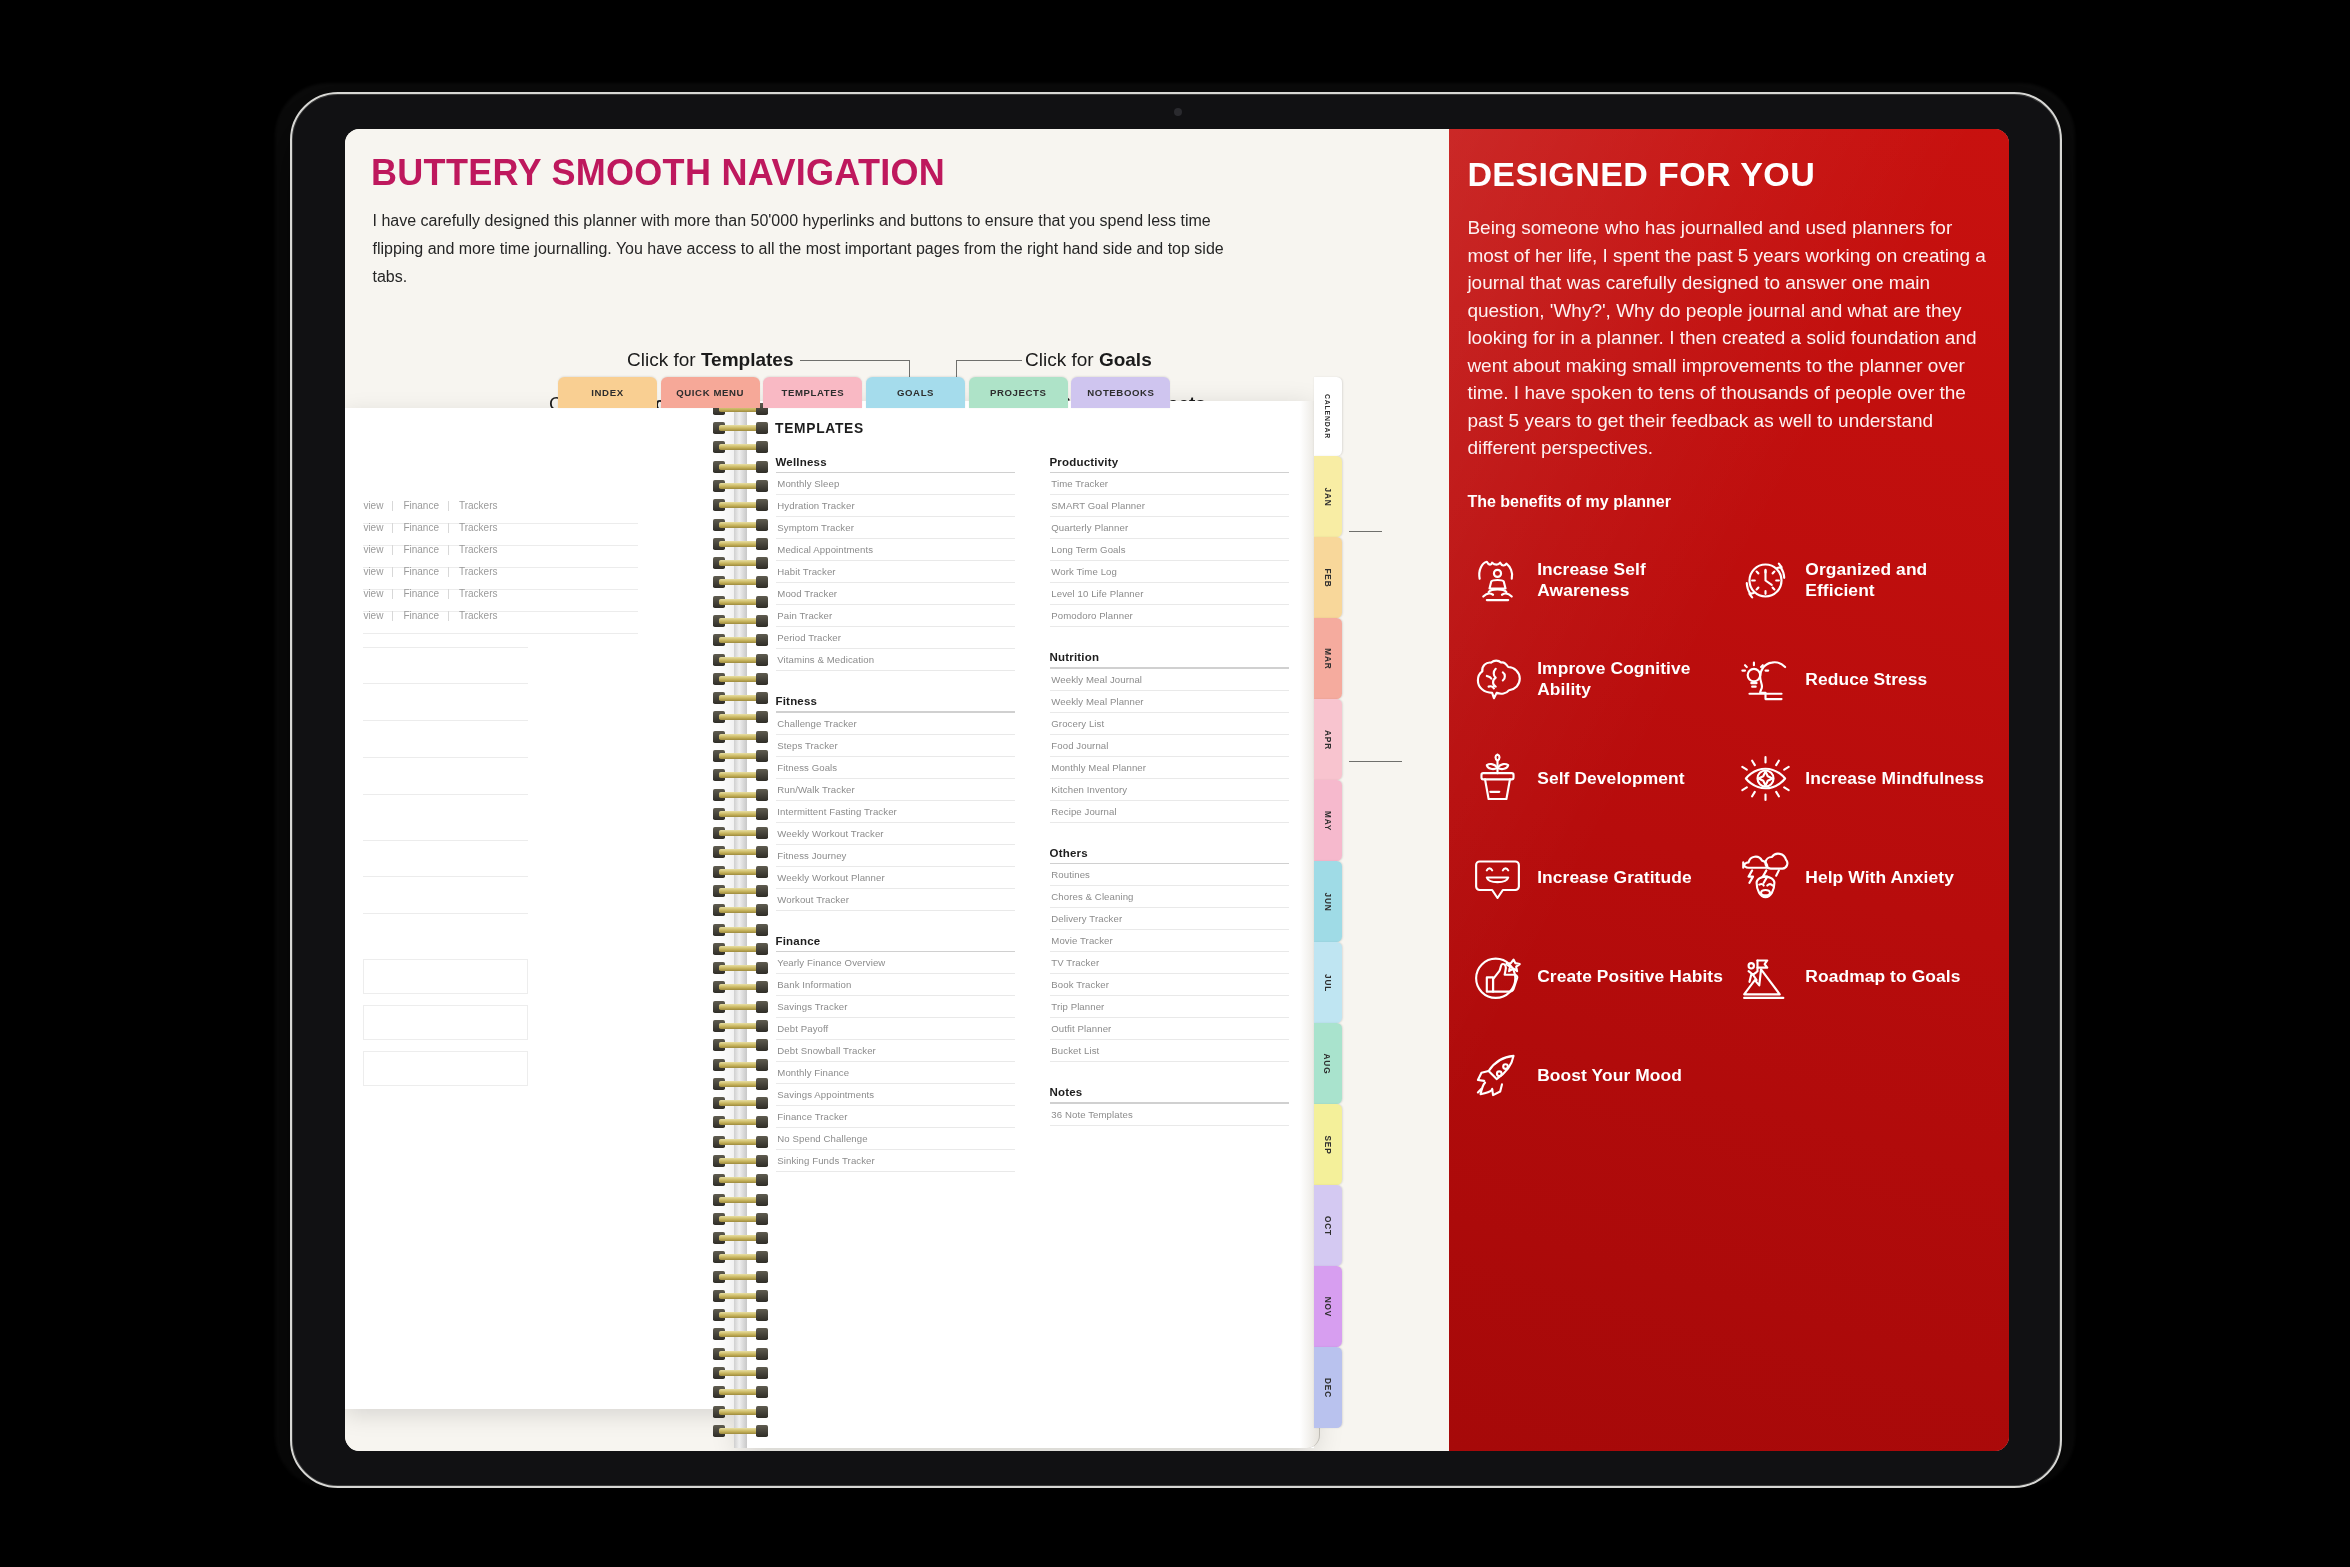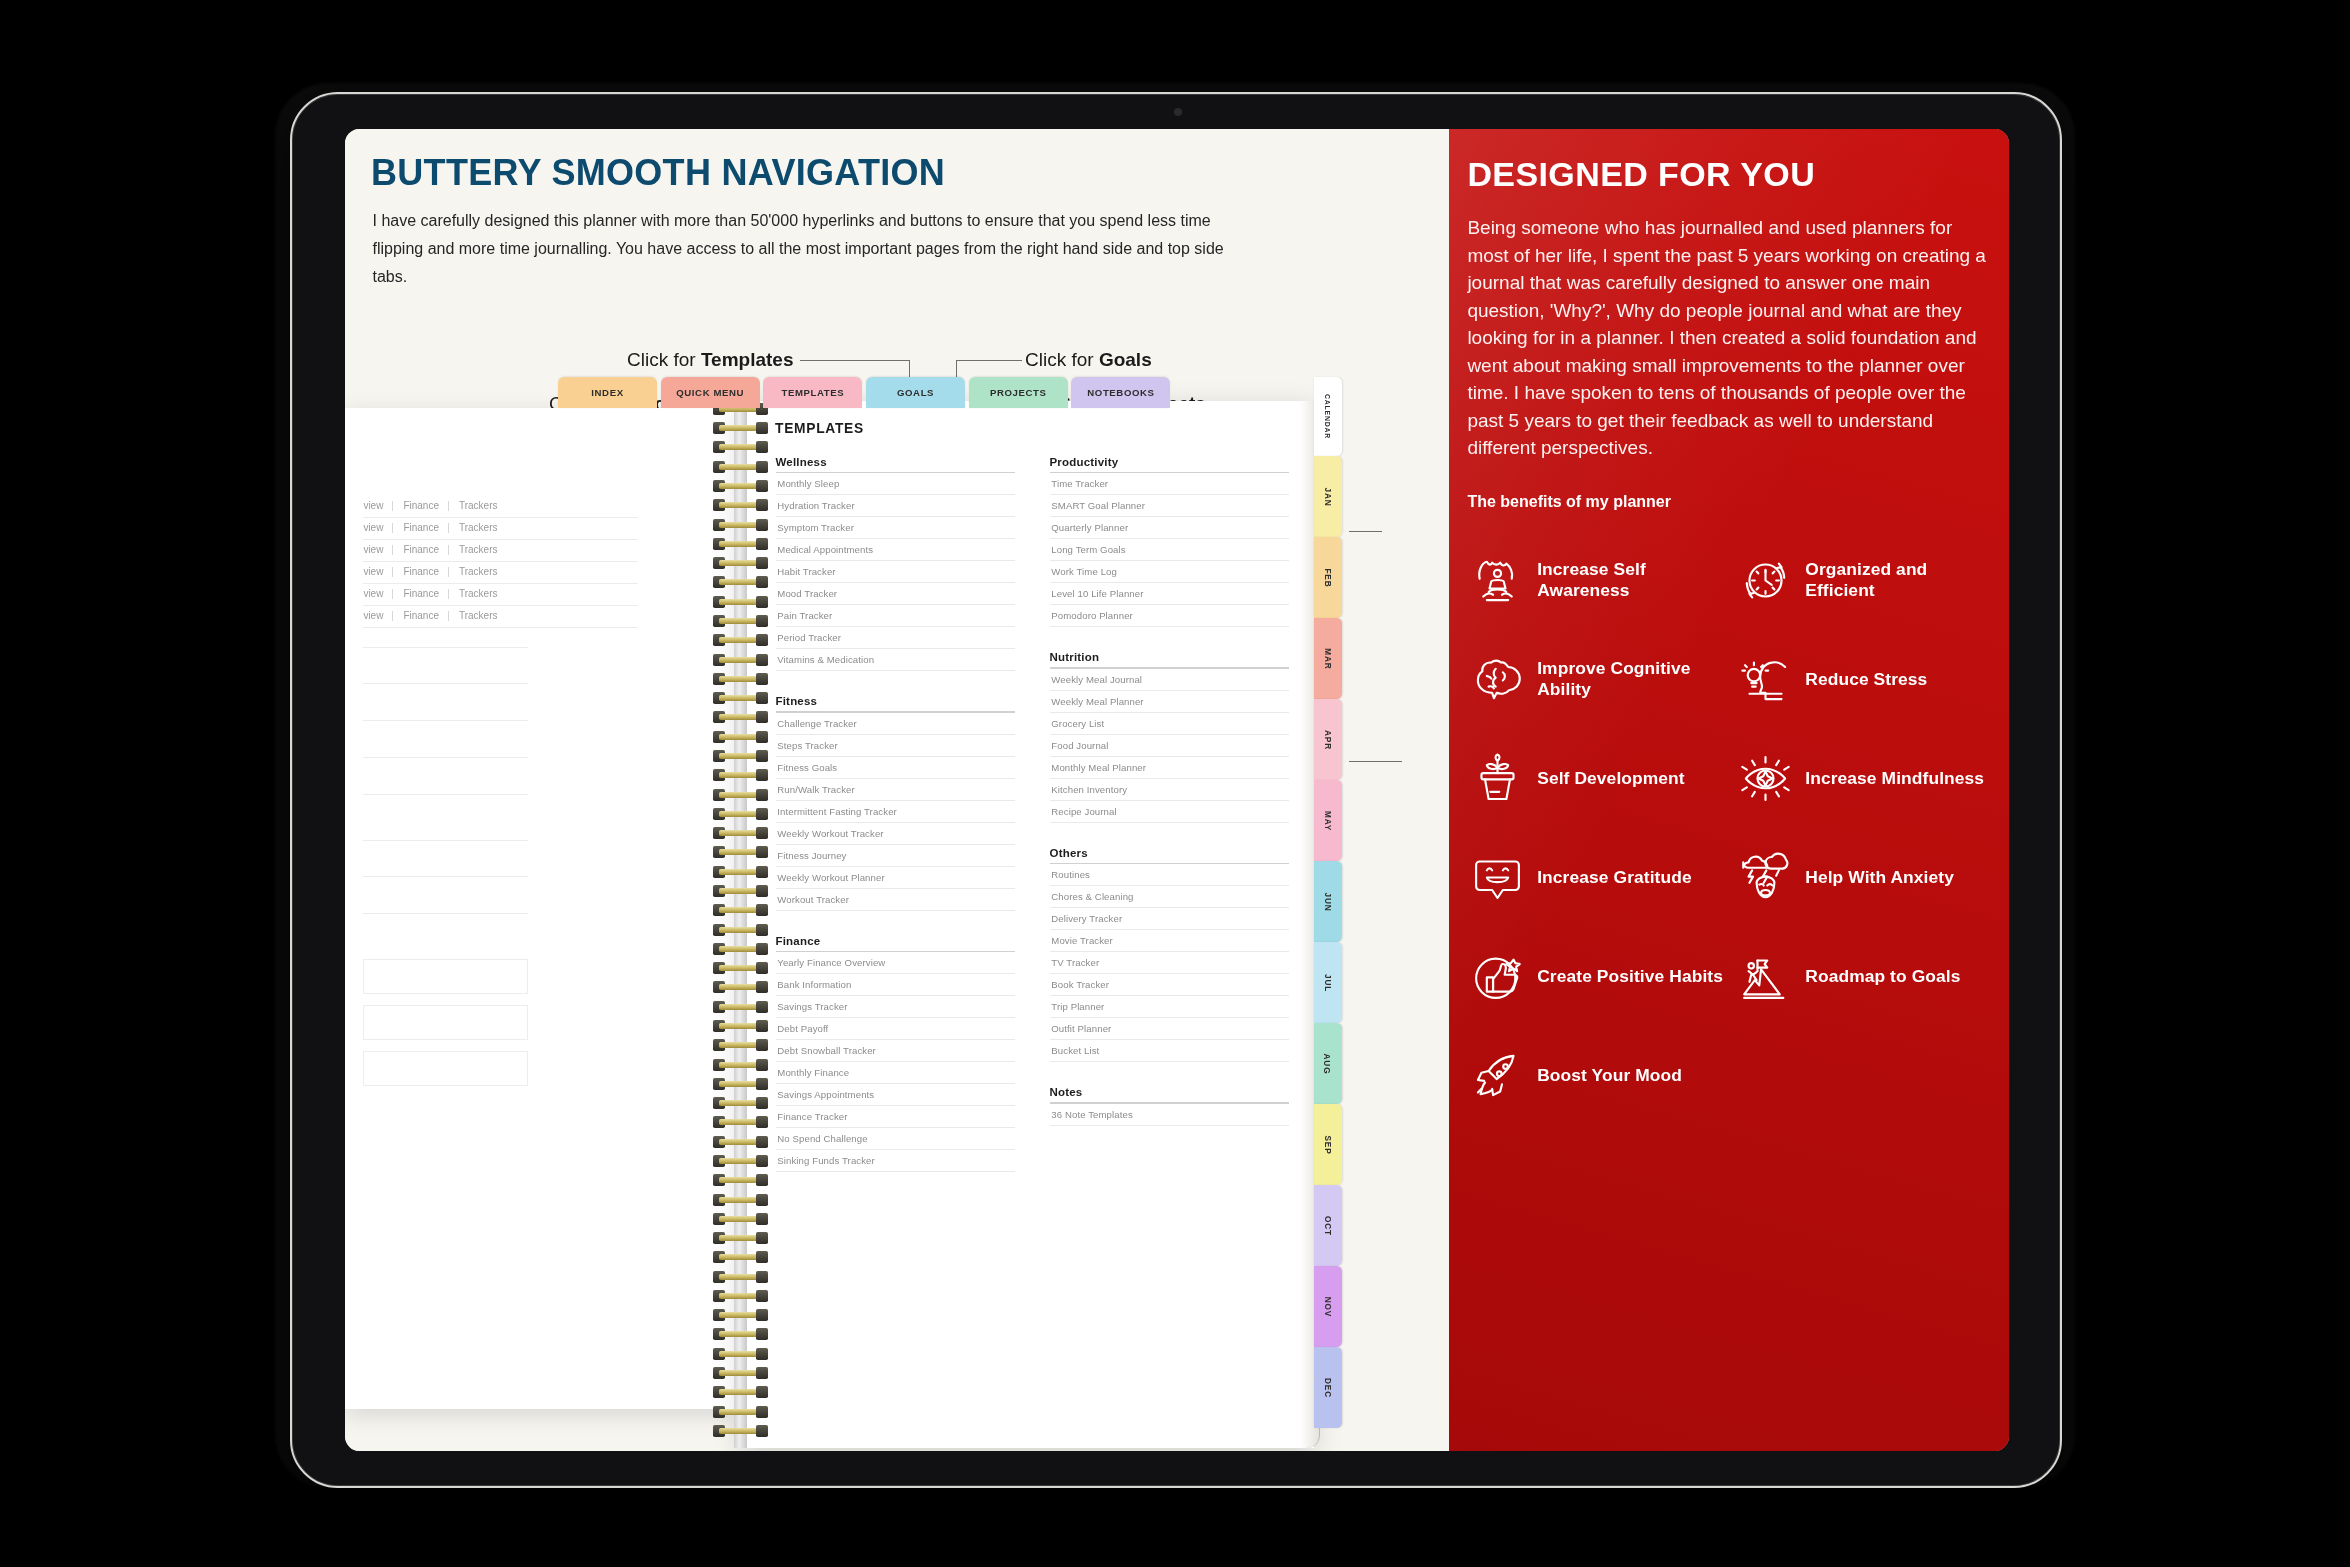--- a/index.html
+++ b/index.html
@@ -45,21 +45,21 @@
   
   #left-panel {
     position: relative;
     width: 1104px; height: 1322px;
     background: #f7f5f0;
     flex: 0 0 auto;
   }
   #page-title {
     position: absolute; left: 26px; top: 23px;
     font-size: 36px; font-weight: 700; letter-spacing: 0.3px;
-    color: #0c4a6e;
+    color: #be185d;
   }
   #page-intro {
     position: absolute; left: 27.5px; top: 78px; width: 882px;
     font-size: 16px; line-height: 28px; color: #262626;
   }
 
   
   .callout {
     position: absolute; font-size: 19px; color: #1b1b1b; white-space: nowrap;
   }
@@ -95,21 +95,21 @@
     width: 395px; height: 1001px;
     background: #ffffff;
     box-shadow: 0 5.5px 22px rgba(0,0,0,.13);
   }
   .idx-row {
     position: absolute; left: 18.4px;
     width: 275px;
     display: flex; gap: 20px;
     font-size: 10px; color: #9a9a9a;
     border-bottom: 0.9px solid #ececec;
-    padding-bottom: 6px;
+    padding-bottom: 12px;
   }
   .idx-row span { position: relative; }
   .idx-row span + span::before {
     content: ""; position: absolute; left: -11px; top: 0.9px;
     width: 0.9px; height: 10px; background: #d8d8d8;
   }
   .idx-blank {
     position: absolute; left: 18.4px; width: 165px; height: 0.9px;
     background: #ececec;
   }

